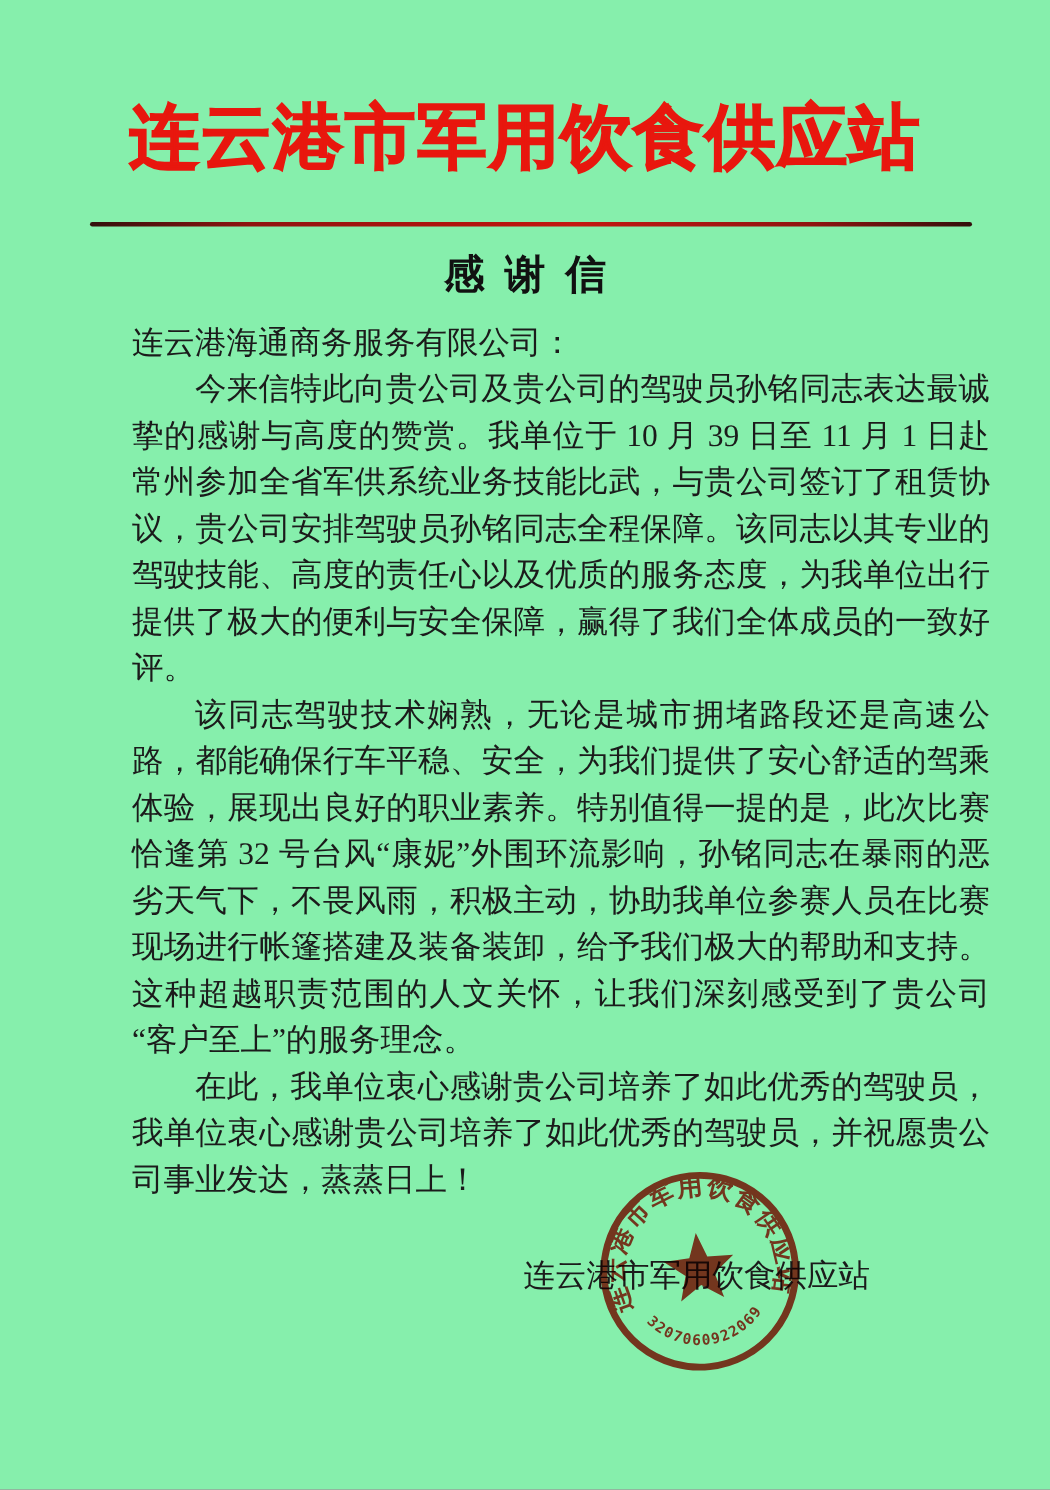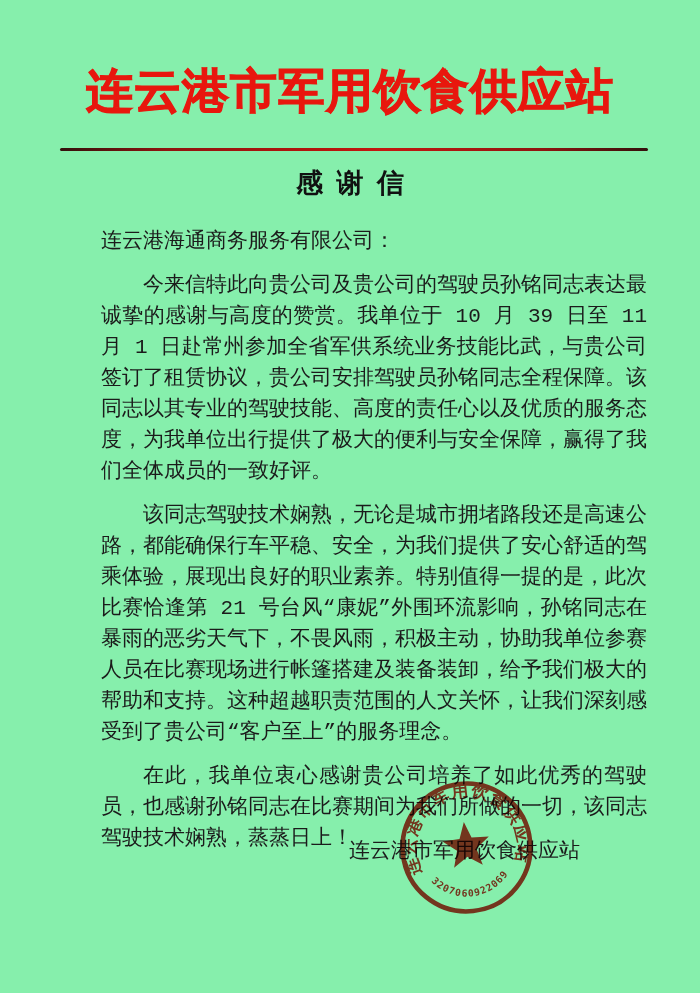--- a/index.html
+++ b/index.html
@@ -31,21 +31,21 @@
     text-align:center;
     font-size:27px;font-weight:bold;
     color:#111;
     white-space:pre;
   }
   .body-text{
     position:absolute;top:213px;left:88px;width:572px;
     font-size:21px;line-height:31px;
     text-align:justify;
   }
-  .body-text p{margin:13px;text-indent:2em;font-family:Liberation Mono, monospace;}
+  .body-text p{margin:0;text-indent:2em;}
   .body-text p.salutation{text-indent:0;}
   .signature-block{
     position:absolute;top:834px;right:120px;
     text-align:center;
     font-size:21px;line-height:33px;
     white-space:nowrap;
   }
   .stamp{
     position:absolute;top:779px;left:398px;
     width:137px;height:137px;
@@ -62,22 +62,22 @@
 
   <div class="letterhead">连云港市军用饮食供应站</div>
 
   <div class="rule"></div>
 
   <div class="letter-title">感  谢  信</div>
 
   <div class="body-text">
     <p class="salutation">连云港海通商务服务有限公司：</p>
     <p>今来信特此向贵公司及贵公司的驾驶员孙铭同志表达最诚挚的感谢与高度的赞赏。我单位于 10 月 39 日至 11 月 1 日赴常州参加全省军供系统业务技能比武，与贵公司签订了租赁协议，贵公司安排驾驶员孙铭同志全程保障。该同志以其专业的驾驶技能、高度的责任心以及优质的服务态度，为我单位出行提供了极大的便利与安全保障，赢得了我们全体成员的一致好评。</p>
-    <p>该同志驾驶技术娴熟，无论是城市拥堵路段还是高速公路，都能确保行车平稳、安全，为我们提供了安心舒适的驾乘体验，展现出良好的职业素养。特别值得一提的是，此次比赛恰逢第 21 号台风“康妮”外围环流影响，孙铭同志在暴雨的恶劣天气下，不畏风雨，积极主动，协助我单位参赛人员在比赛现场进行帐篷搭建及装备装卸，给予我们极大的帮助和支持。这种超越职责范围的人文关怀，让我们深刻感受到了贵公司“客户至上”的服务理念。</p>
-    <p>在此，我单位衷心感谢贵公司培养了如此优秀的驾驶员，也感谢孙铭同志在比赛期间为我们所做的一切，该同志驾驶技术娴熟，蒸蒸日上！</p>
+    <p>该同志驾驶技术娴熟，无论是城市拥堵路段还是高速公路，都能确保行车平稳、安全，为我们提供了安心舒适的驾乘体验，展现出良好的职业素养。特别值得一提的是，此次比赛恰逢第 32 号台风“康妮”外围环流影响，孙铭同志在暴雨的恶劣天气下，不畏风雨，积极主动，协助我单位参赛人员在比赛现场进行帐篷搭建及装备装卸，给予我们极大的帮助和支持。这种超越职责范围的人文关怀，让我们深刻感受到了贵公司“客户至上”的服务理念。</p>
+    <p>在此，我单位衷心感谢贵公司培养了如此优秀的驾驶员，我单位衷心感谢贵公司培养了如此优秀的驾驶员，并祝愿贵公司事业发达，蒸蒸日上！</p>
   </div>
 
   <div class="signature-block">
     <div>连云港市军用饮食供应站</div>
   </div>
 
   <div class="stamp">
     <svg viewBox="0 0 134 134" xmlns="http://www.w3.org/2000/svg">
       <defs>
         <path id="arcTop" d="M 26,95.5 A 50,50 0 1 1 108,95.5" fill="none"></path>

